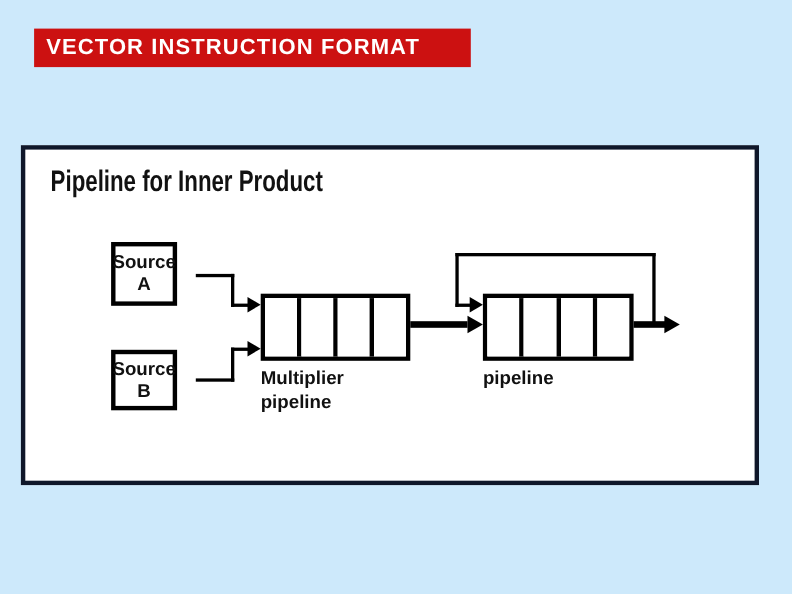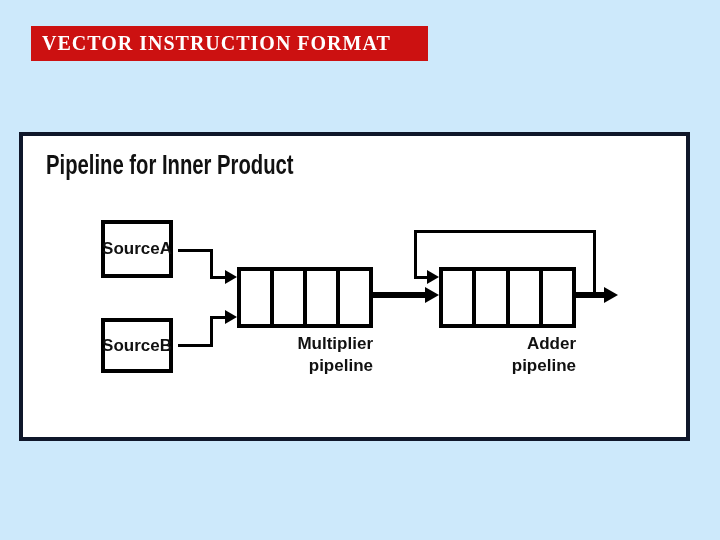--- a/index.html
+++ b/index.html
@@ -7,58 +7,58 @@
     position:relative; width:720px; height:540px;
     background:#cde9fb; overflow:hidden;
     font-family:"Liberation Sans", sans-serif;
   }
 
   
   .title-bar {
     position:absolute; left:31px; top:26px; width:397px; height:35px;
     background:#cc1111; box-sizing:border-box; padding-left:11px;
     color:#ffffff; font-weight:bold; font-size:20px; letter-spacing:1px;
-    line-height:35px; white-space:nowrap;font-family:Liberation Serif, serif;
+    line-height:35px; white-space:nowrap;
   }
 
   
   .panel {
     position:absolute; left:19px; top:132px; width:671px; height:309px;
     background:#ffffff; border:4px solid #0f172a; box-sizing:border-box;
   }
 
   .panel-heading {
     position:absolute; left:23px; top:14px;
     font-size:27px; line-height:31px; font-weight:bold; color:#111;
     transform:scaleX(0.75); transform-origin:0 0; white-space:nowrap;
   }
 
   
   .src-box {
-    position:absolute; left:78px; width:72px;
+    position:absolute; left:78px; width:60px;
     border:4px solid #000; background:#fff; box-sizing:border-box;
-    display:flex; flex-direction:row; align-items:center; justify-content:center;
+    display:flex; flex-direction:column; align-items:center; justify-content:center;
     font-weight:bold; font-size:17px; line-height:20px; color:#111;
   }
   #src-a { top:84px;  height:58px; }
   #src-b { top:182px; height:55px; }
 
   
   .pipe {
     position:absolute; top:131px; height:61px;
     border:4px solid #000; background:#fff; box-sizing:border-box;
     display:flex; flex-direction:row;
   }
   #mult-pipe { left:214px; width:136px; }
   #add-pipe  { left:416px; width:137px; }
   .pipe-cell { flex:1; background:#fff; }
   .pipe-divider { width:4px; background:#000; }
 
   .pipe-label {
-    position:absolute; top:197px; text-align:right;
+    position:absolute; top:197px; text-align:left;
     font-weight:bold; font-size:17px; line-height:22px; color:#111;
   }
   #mult-label { left:214px; width:136px; }
   #add-label  { left:416px; width:137px; }
   .pipe-label span { display:block; }
 
   
   .ln { position:absolute; background:#000; }
   #ln-a1 { left:155px; top:113px; width:35px; height:3px; }
   #ln-a2 { left:187px; top:113px; width:3px;  height:30px; }
@@ -131,21 +131,20 @@
         <div class="pipe-cell"></div>
         <div class="pipe-divider"></div>
         <div class="pipe-cell"></div>
       </div>
 
     <div class="pipe-label" id="mult-label">
       <span>Multiplier</span>
       <span>pipeline</span>
     </div>
     <div class="pipe-label" id="add-label">
-      <span>Adder</span>
       <span>pipeline</span>
     </div>
 
     <div class="ln" id="ln-a1"></div>
     <div class="ln" id="ln-a2"></div>
     <div class="ln" id="ln-a3"></div>
     <div class="arr-r" id="arr-a"></div>
 
     <div class="ln" id="ln-b1"></div>
     <div class="ln" id="ln-b2"></div>

